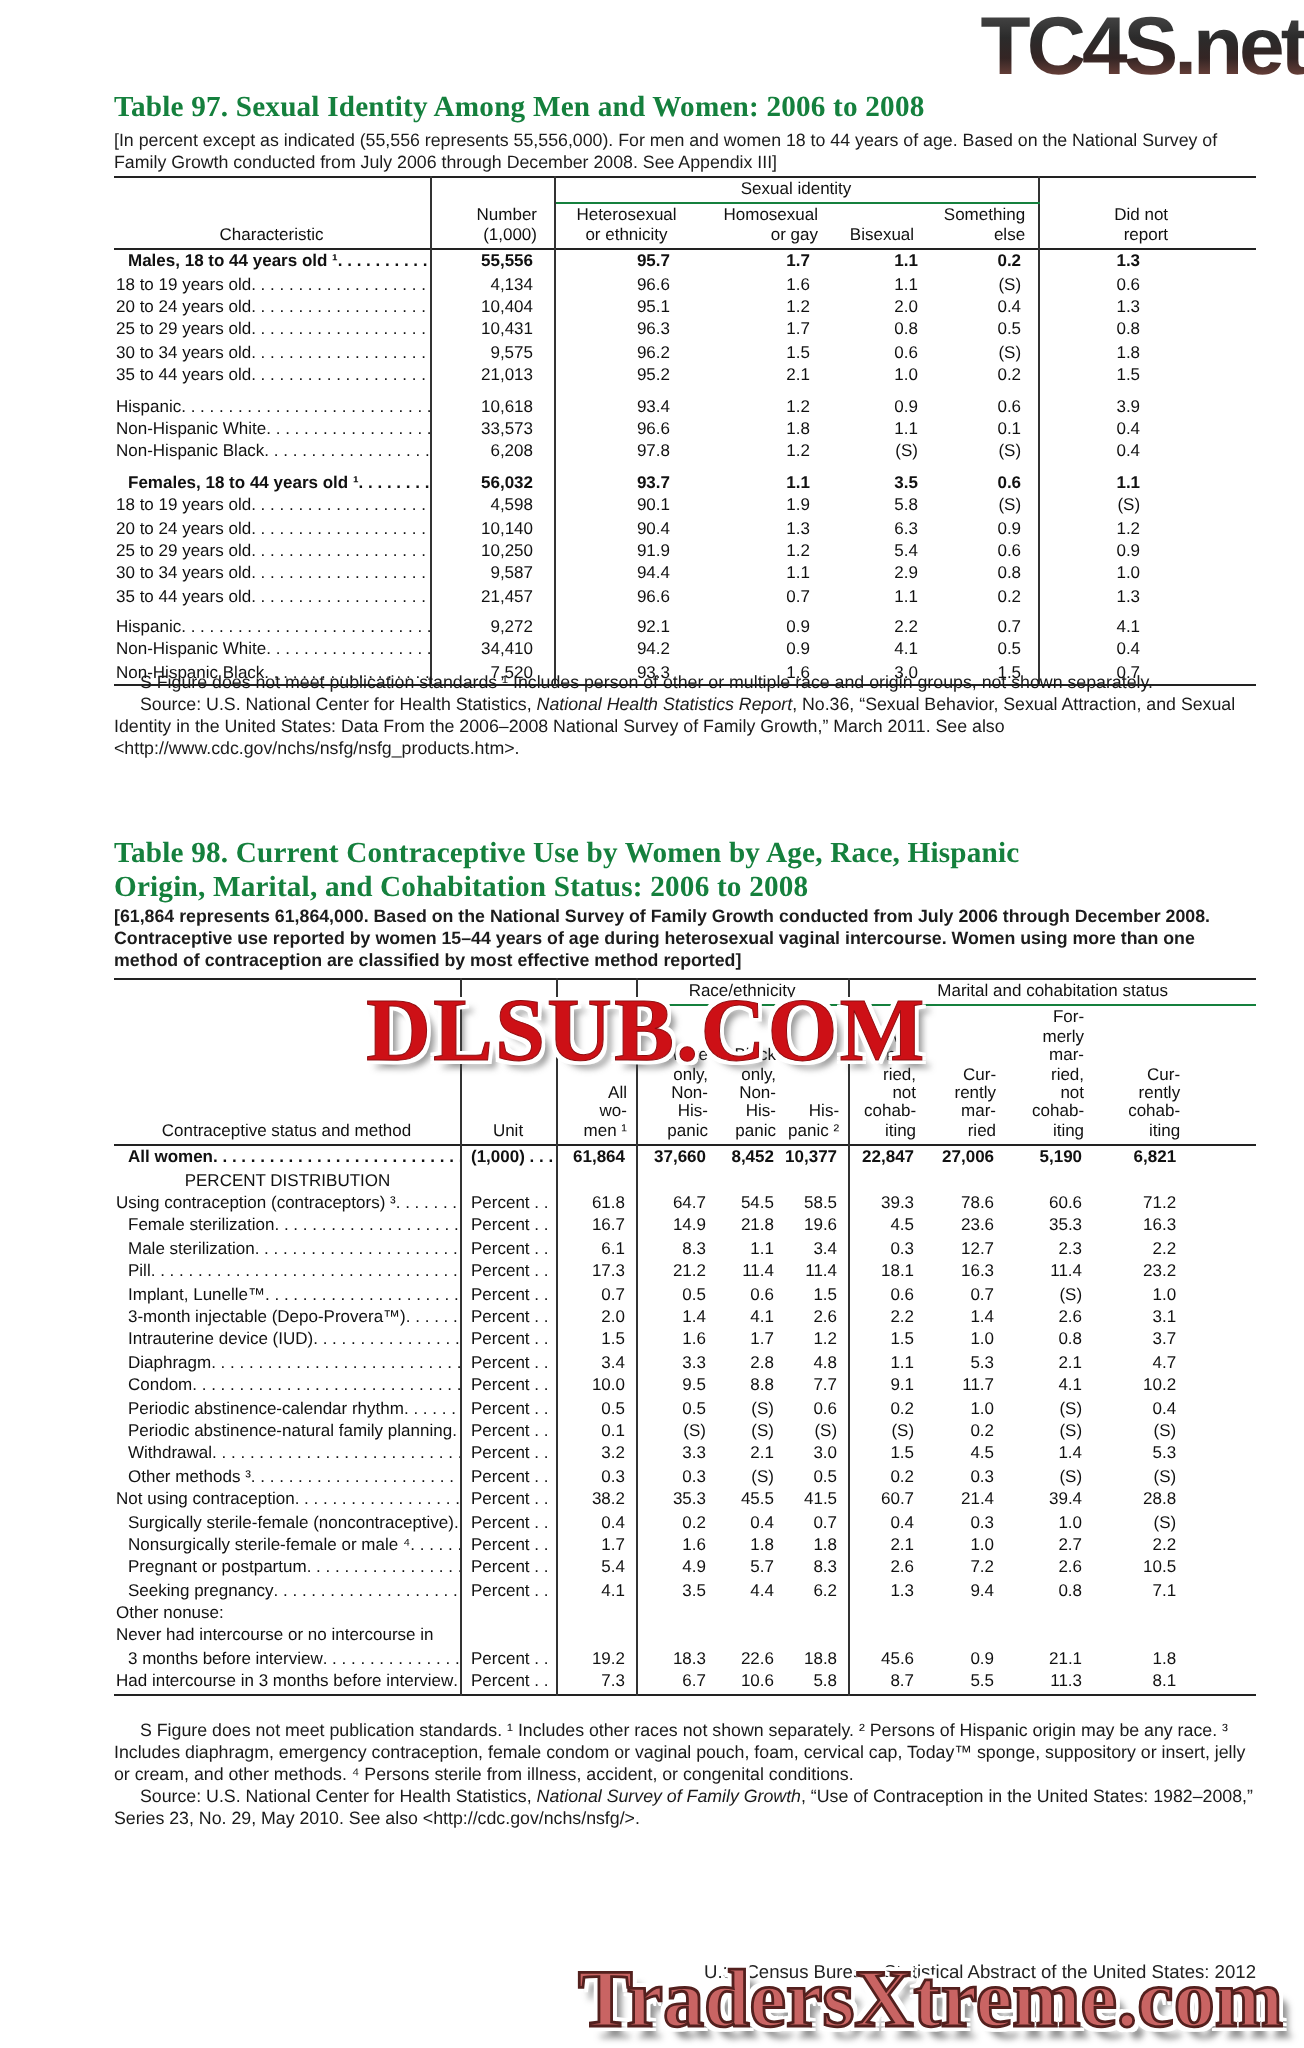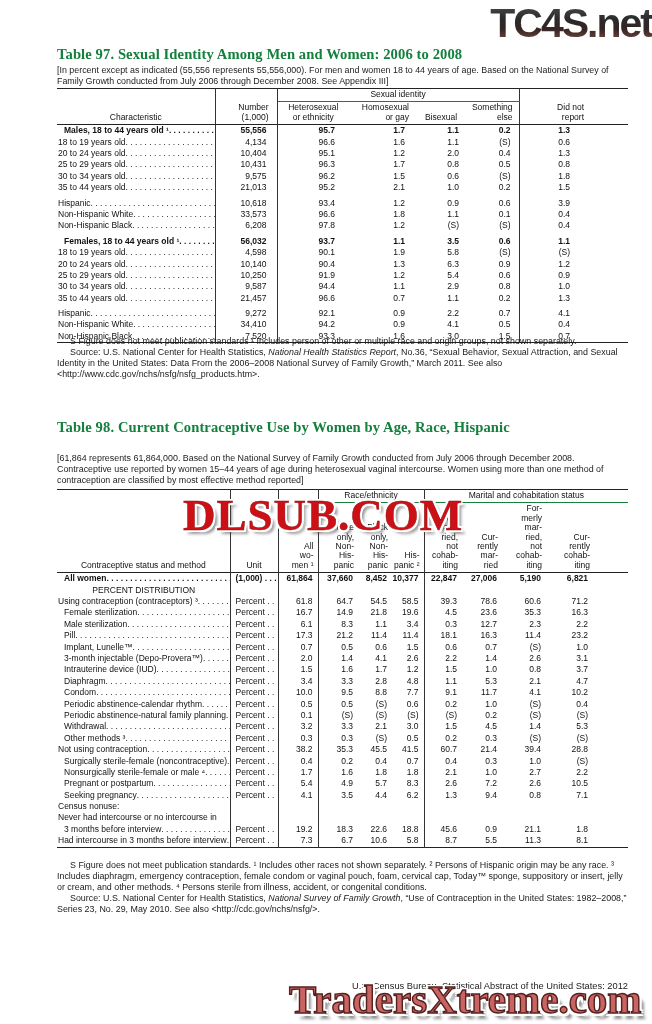--- a/index.html
+++ b/index.html
@@ -104,21 +104,21 @@
       -2.5px -2.5px 0 #fff, 2.5px -2.5px 0 #fff, -2.5px 2.5px 0 #fff, 2.5px 2.5px 0 #fff,
       0 -2.5px 0 #fff, 0 2.5px 0 #fff, -2.5px 0 0 #fff, 2.5px 0 0 #fff,
       5px 6px 3px rgba(70,70,70,.6);
   }
   
   #t97-title{top:46px;}
   #t97-note{top:65px;}
   #t97{top:88px;}
   #t97-foot{top:336px;}
   #t98-title{top:419px;}
-  #t98-note{top:453px;}
+  #t98-note{top:453px;font-weight:bold;}
   #t98{top:489px;}
   #t98-foot{top:860px;}
 </style>
 </head>
 <body>
 
 <div class="page">
 
   <div id="t97-title" class="tbl-title">Table 97. Sexual Identity Among Men and Women: 2006 to 2008</div>
   <div id="t97-note" class="tbl-note">[In percent except as indicated (55,556 represents 55,556,000). For men and women 18 to 44 years of age. Based on the National Survey of Family Growth conducted from July 2006 through December 2008. See Appendix III]</div>
@@ -406,21 +406,21 @@
           <td class="num">0.7</td>
         </tr>
       </tbody>
   </table>
 
   <div id="t97-foot" class="fnotes">
     <p>S Figure does not meet publication standards  ¹ Includes person of other or multiple race and origin groups, not shown separately.</p>
     <p><span>Source: U.S. National Center for Health Statistics, </span><span class="it">National Health Statistics Report</span><span>, No.36, “Sexual Behavior, Sexual Attraction, and Sexual Identity in the United States: Data From the 2006–2008 National Survey of Family Growth,” March 2011. See also &lt;http://www.cdc.gov/nchs/nsfg/nsfg_products.htm&gt;.</span></p>
   </div>
 
-  <div id="t98-title" class="tbl-title"><span>Table 98. Current Contraceptive Use by Women by Age, Race, Hispanic</span><br></div>
+  <div id="t98-title" class="tbl-title"><span>Table 98. Current Contraceptive Use by Women by Age, Race, Hispanic</span><br><span>Origin, Marital, and Cohabitation Status: 2006 to 2008</span></div>
   <div id="t98-note" class="tbl-note">[61,864 represents 61,864,000. Based on the National Survey of Family Growth conducted from July 2006 through December 2008. Contraceptive use reported by women 15–44 years of age during heterosexual vaginal intercourse. Women using more than one method of contraception are classified by most effective method reported]</div>
 
   <table id="t98" class="data">
     <colgroup>
       <col style="width:173px">
         <col style="width:48px">
         <col style="width:40px">
         <col style="width:40px">
       <col style="width:34px">
         <col style="width:32px">
@@ -811,21 +811,21 @@
           <td class="num">4.4</td>
           <td class="num vr">6.2</td>
           <td class="num">1.3</td>
           <td class="num">9.4</td>
           <td class="num">0.8</td>
           <td class="num">7.1</td>
         </tr>
         <tr>
           <td class="vr">
             <div class="lblwrap">
-              <span class="lbl">Census nonuse:</span>
+              <span class="lbl">Other nonuse:</span>
             </div>
           </td>
           <td class="unit vr"></td>
           <td class="num vr"></td>
           <td class="num"></td>
           <td class="num"></td>
           <td class="num vr"></td>
           <td class="num"></td>
           <td class="num"></td>
           <td class="num"></td>

